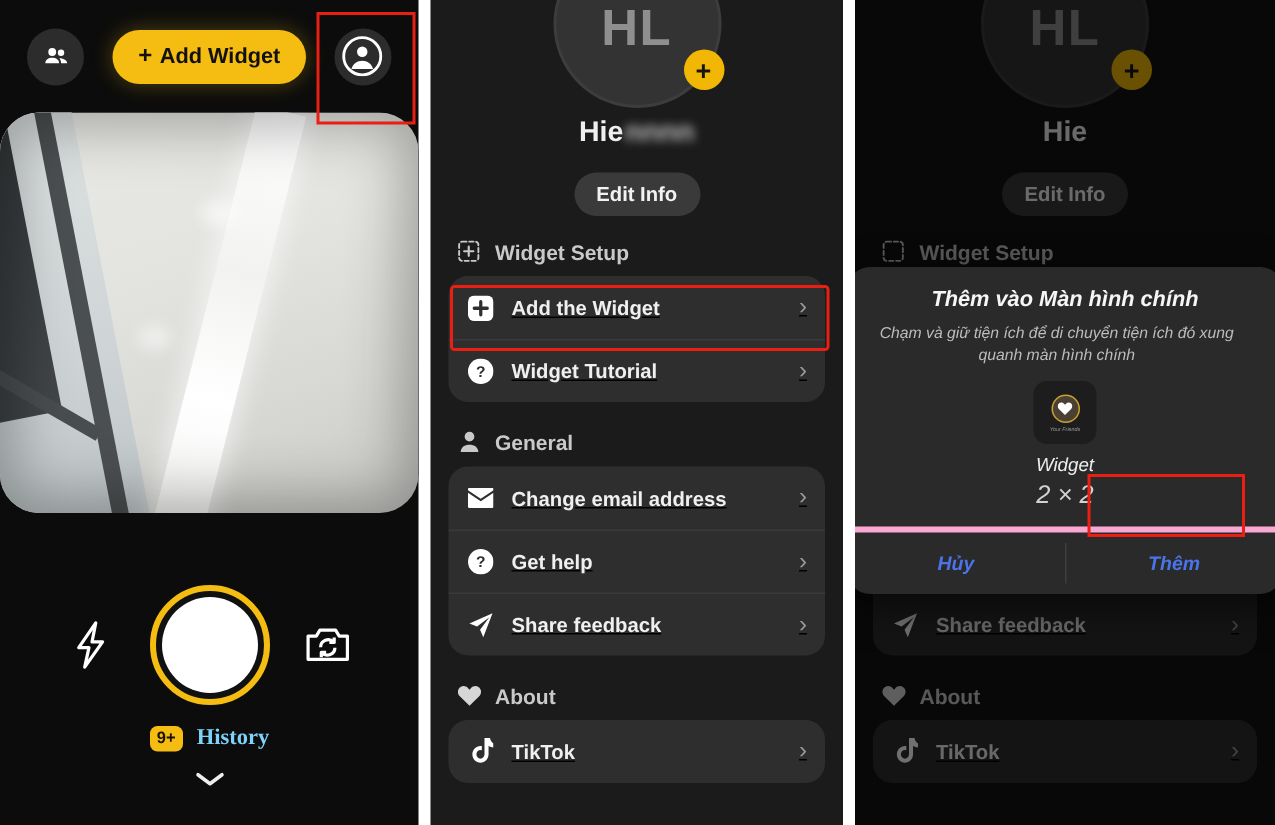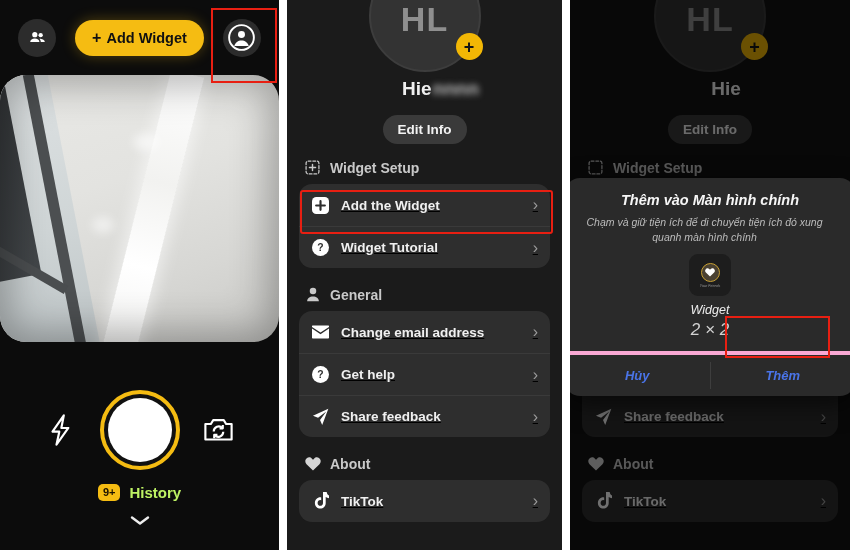--- a/index.html
+++ b/index.html
@@ -85,21 +85,21 @@
   .shutter-inner{width:64px;height:64px;border-radius:50%;background:#fff;}
 
   .history-row{
     position:absolute;top:484px;left:0;width:279px;
     display:flex;align-items:center;justify-content:center;gap:9px;
   }
   .hist-badge{
     background:#F5BC12;color:#1a1200;font-size:11px;font-weight:bold;
     border-radius:5px;padding:2px 5px;line-height:1.15;
   }
-  .hist-label{color:#bef264;font-size:15px;font-weight:bold;}
+  .hist-label{color:#7dd3fc;font-size:15px;font-weight:bold;font-family:Liberation Serif, serif;}
   .chev-down{
     position:absolute;top:512px;left:0;width:279px;text-align:center;
     color:#e8e8e8;
   }
 
   
   .sheet{position:absolute;top:0;left:0;width:100%;height:550px;}
   .grabber{
     position:absolute;top:8px;left:50%;transform:translateX(-50%);
     width:34px;height:4px;border-radius:3px;background:#6a6a6a;
@@ -115,21 +115,21 @@
     margin-top:6px;
     text-align:right;
   }
   .avatar-plus{
     position:absolute;right:-2px;bottom:12px;
     width:27px;height:27px;border-radius:50%;background:#F2B705;
     display:flex;align-items:center;justify-content:center;
     color:#151515;font-size:18px;font-weight:bold;line-height:1;
   }
   .username{
-    position:absolute;top:78px;left:16px;width:100%;text-align:center;
+    position:absolute;top:78px;left:0;width:100%;text-align:center;
     color:#efefef;font-size:19px;font-weight:600;
   }
   .username .blurred{
     color:#bdbdbd;filter:blur(3.2px);margin-left:1px;
   }
   .edit-info{
     position:absolute;top:115px;left:50%;transform:translateX(-50%);
     background:#3a3a3a;color:#f2f2f2;font-size:13.5px;font-weight:bold;
     border-radius:16px;padding:7px 15px;
   }

